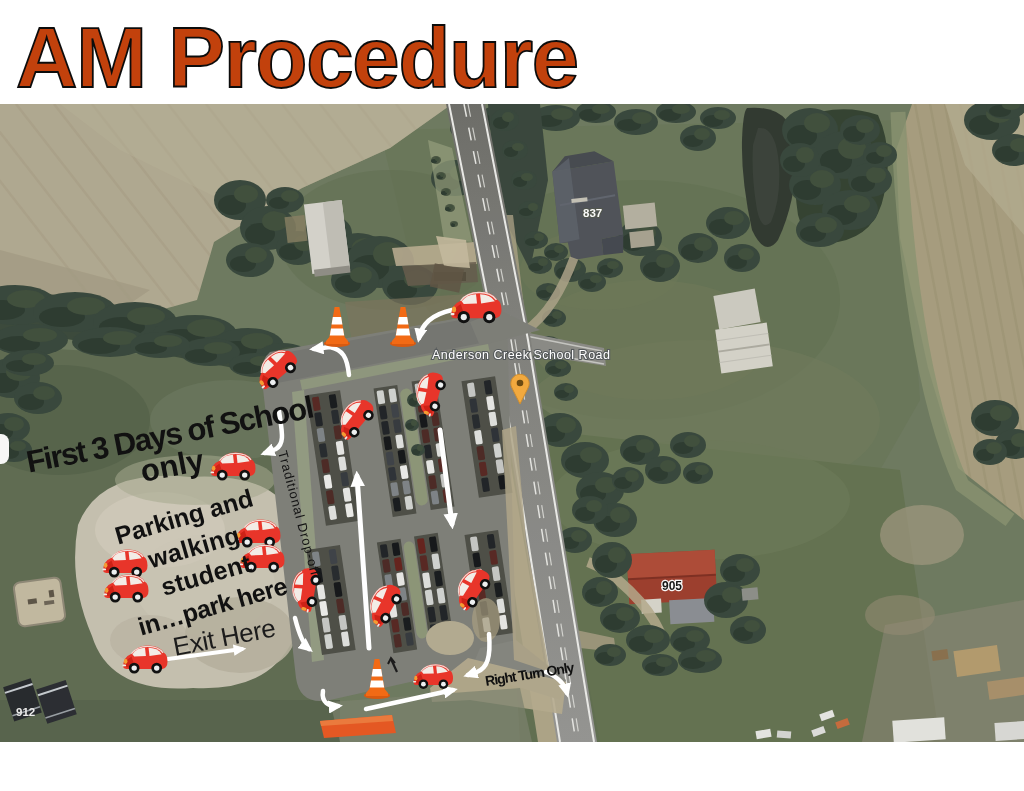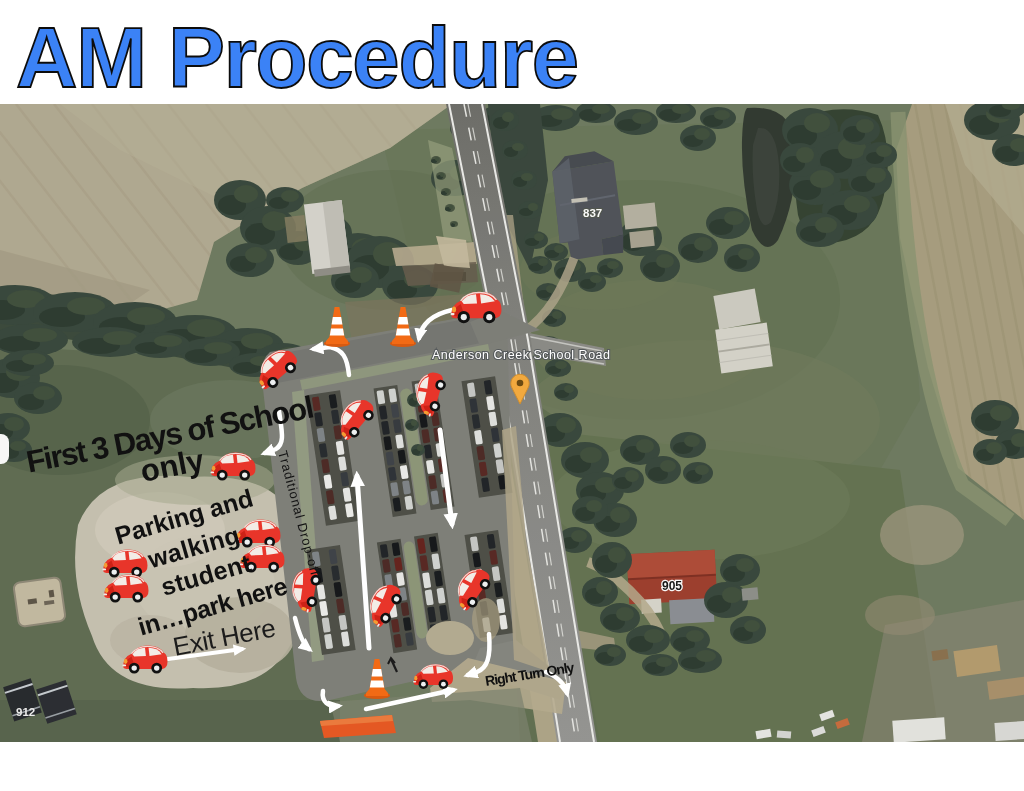--- a/index.html
+++ b/index.html
@@ -1,17 +1,17 @@
 <!DOCTYPE html>
 <html><head>
 <meta charset="utf-8">
 <style>
   html,body{margin:0;padding:0;background:#fff;}
   #page{position:relative;width:1024px;height:791px;overflow:hidden;background:#fff;font-family:"Liberation Sans", sans-serif;}
-  #title{position:absolute;left:16px;top:9px;font-size:85px;font-weight:bold;color:#3b82f6;letter-spacing:-1.2px;-webkit-text-stroke:1.8px #0c0c0c;}
+  #title{position:absolute;left:16px;top:9px;font-size:85px;font-weight:bold;color:#c2410c;letter-spacing:-1.2px;-webkit-text-stroke:1.8px #0c0c0c;}
   svg{position:absolute;left:0;top:104px;}
   text{font-family:"Liberation Sans", sans-serif;}
 </style>
 </head>
 <body>
 <div id="page">
 
 <div id="title">AM Procedure</div>
 
 <svg width="1024" height="638" viewBox="0 104 1024 638">

